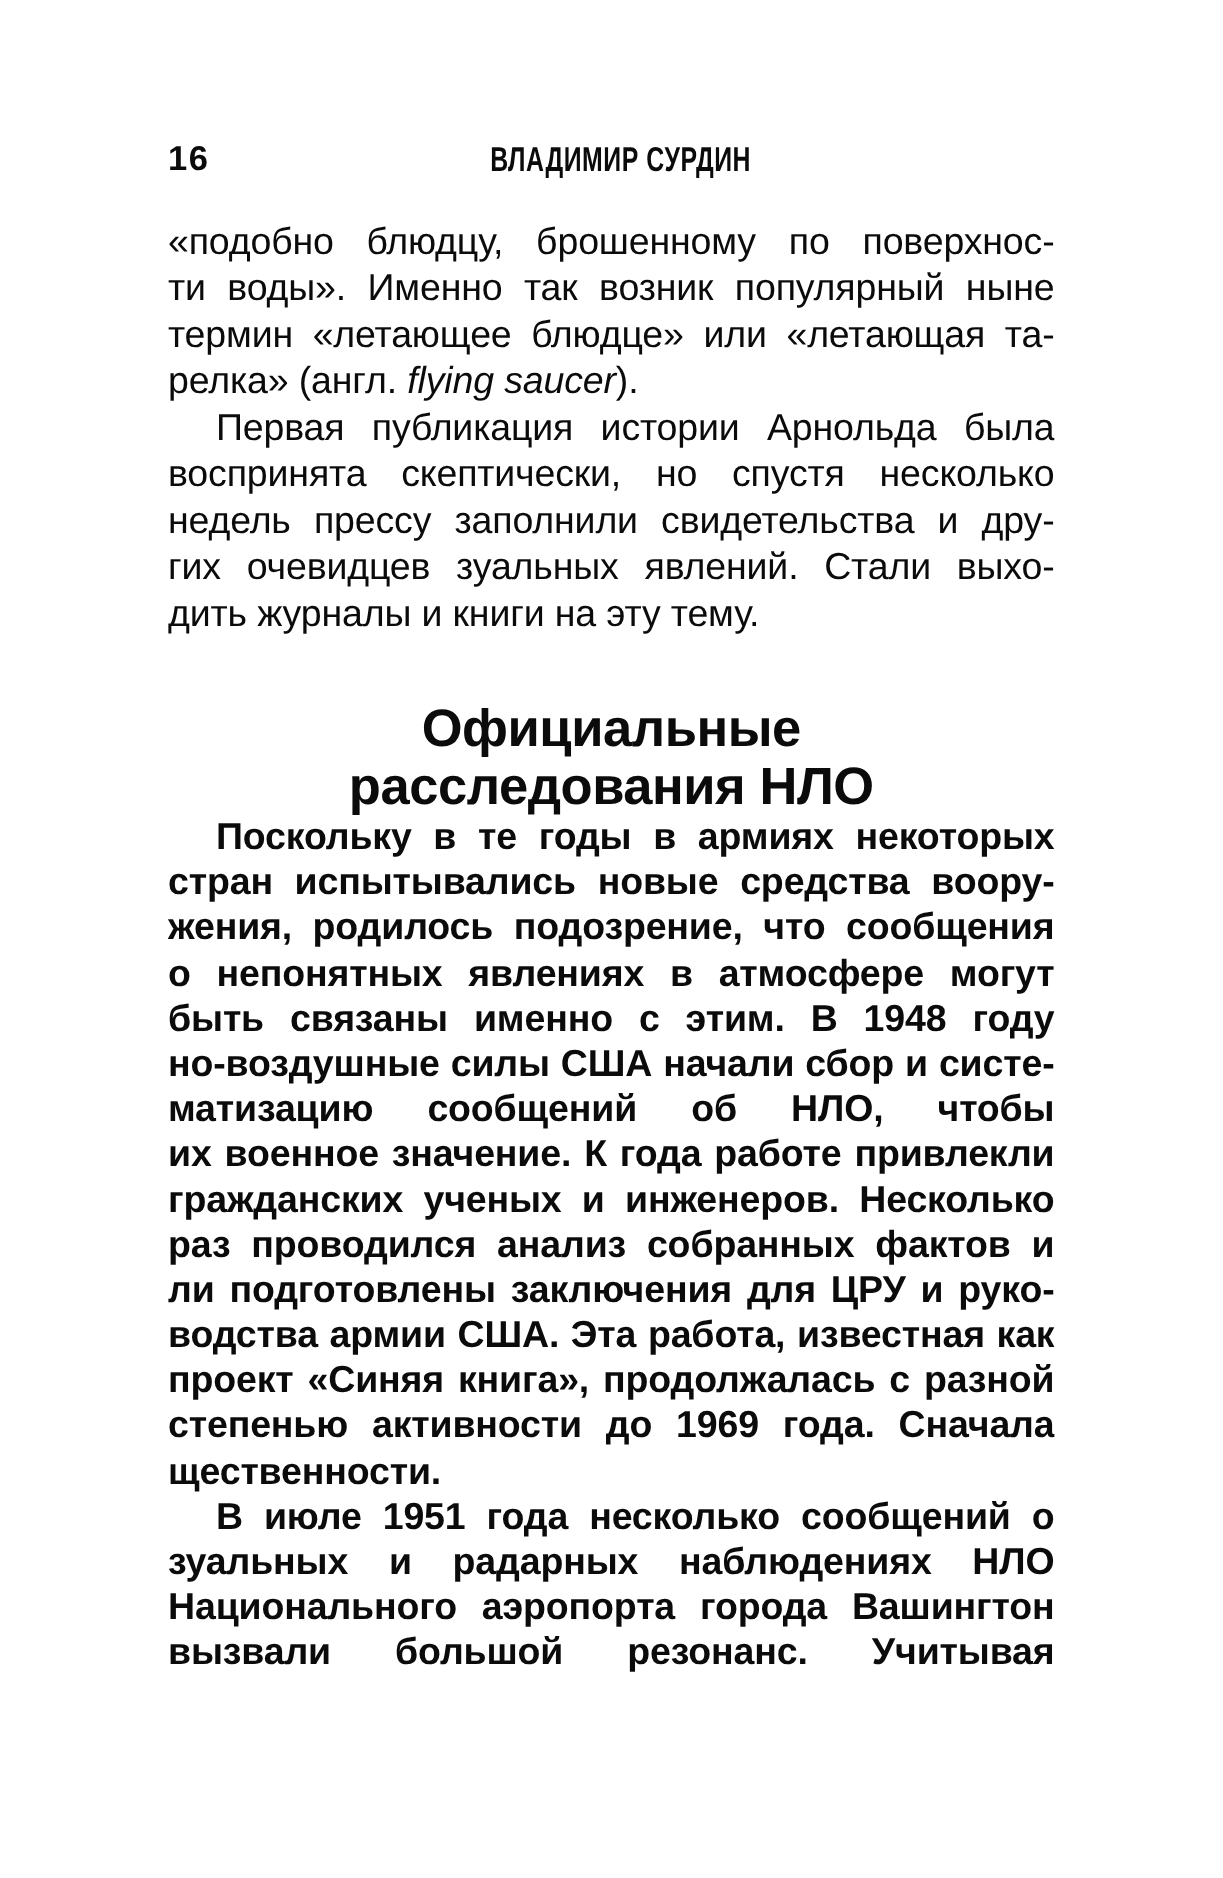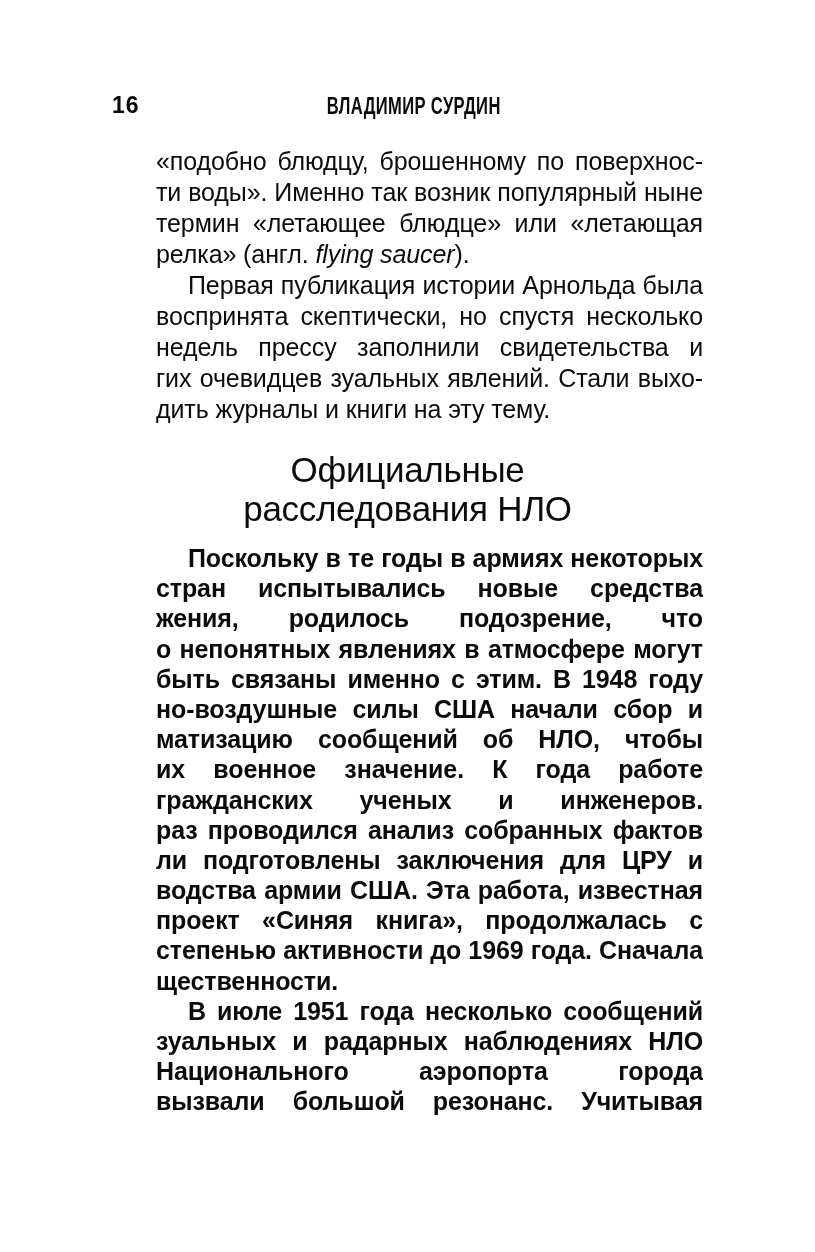--- a/index.html
+++ b/index.html
@@ -49,35 +49,34 @@
     letter-spacing: -0.1px;
   }
   #body-top { top: 146px; }
   #body-bottom { top: 543px; }
 
   .line {
     text-align: justify;
     text-align-last: justify;
     overflow: hidden;
     white-space: normal;
-    margin-left: 44px;
   }
   #body-top .line { line-height: 31px; height: 31px; }
   #body-bottom .line { line-height: 30.2px; height: 30.2px; font-weight: bold; }
   .line.last { text-align-last: left; }
   .para.indent .line.first { text-indent: 32px; }
   .line em { font-style: italic; }
 
   
   .section-heading {
     position: absolute;
     left: 0; right: 0;
-    top: 450px;
+    top: 466px;
     text-align: center;
-    font-weight: 400;
+    font-weight: 700;
     font-size: 35px;
     line-height: 39px;
     letter-spacing: -0.3px;
   }
   .section-heading .hline { display: block; }
 </style>
 </head>
 <body>
 
 <div class="page">

